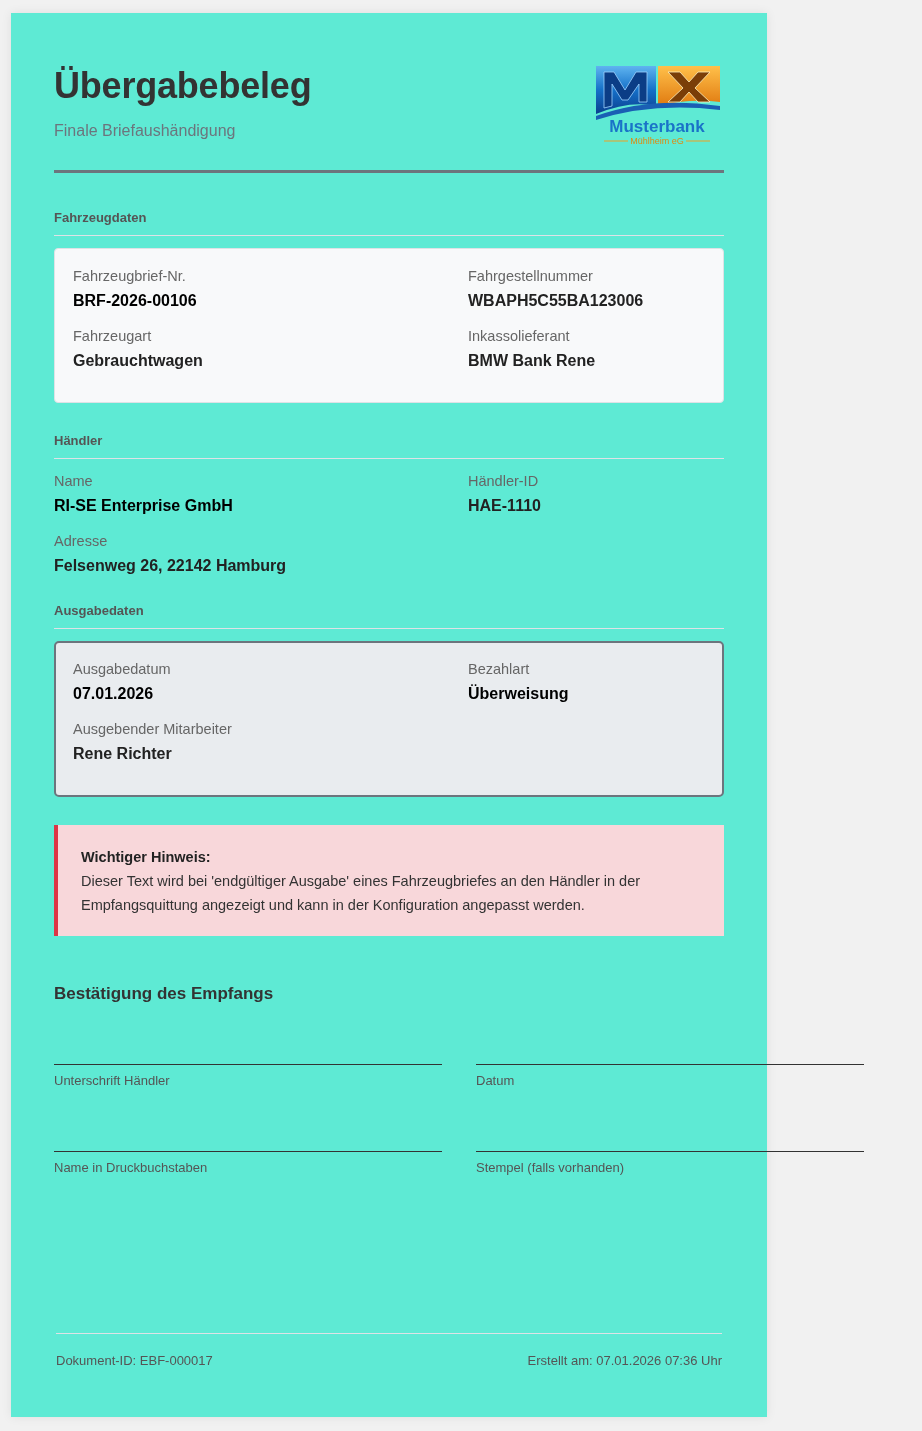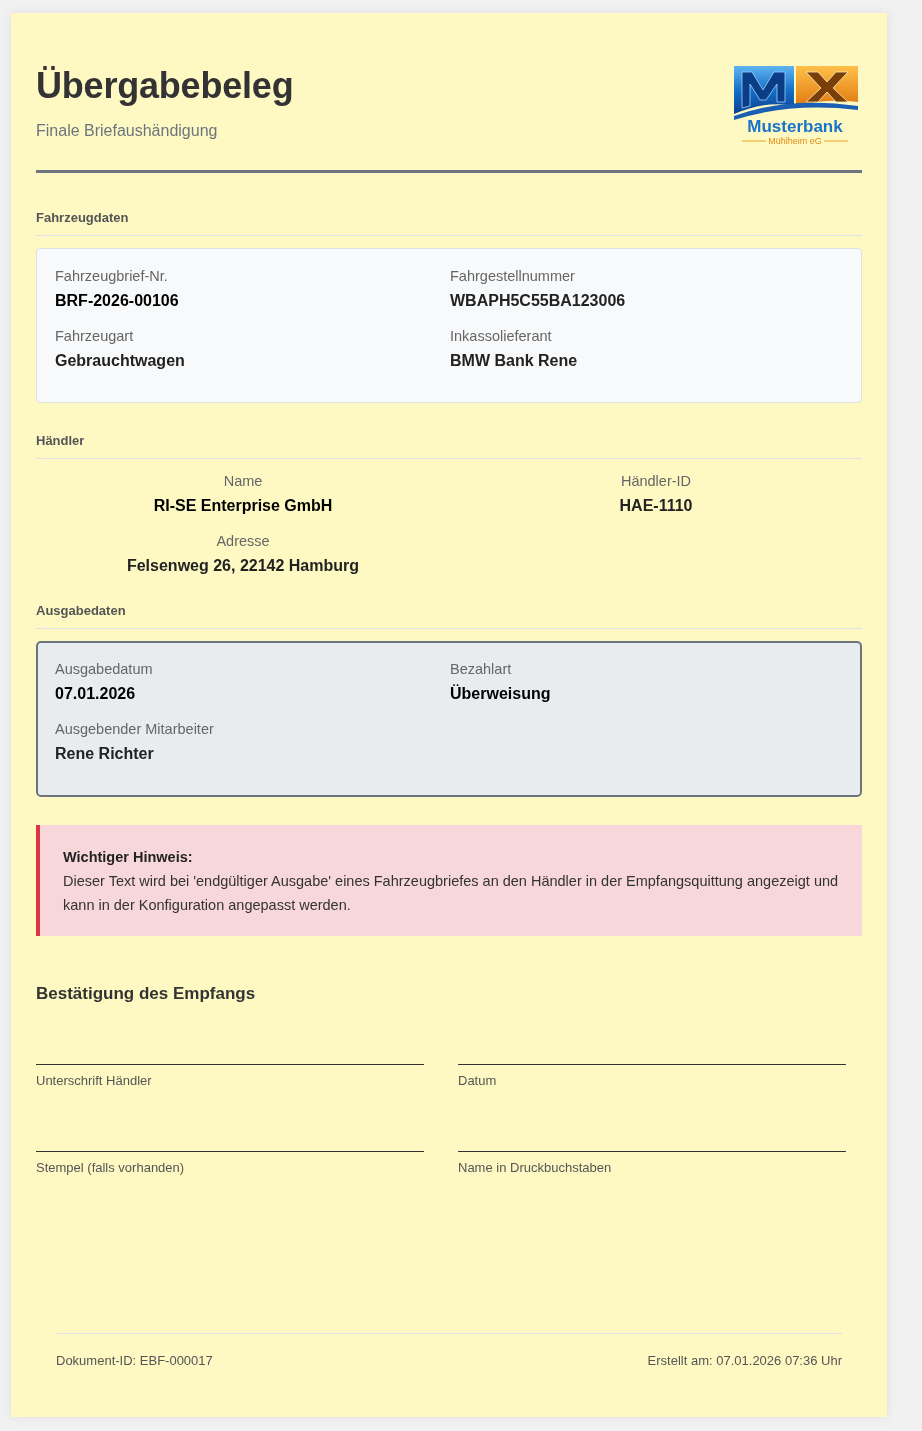--- a/index.html
+++ b/index.html
@@ -1,41 +1,41 @@
 <!DOCTYPE html>
 <html><head>
   <meta charset="utf-8">
   <style>
     * { box-sizing: border-box; margin: 0; padding: 0; }
     html, body { width: 922px; height: 1431px; background: #f1f1f1; overflow: hidden; }
     body { font-family: "Liberation Sans", sans-serif; color: #333; position: relative; }
     .page {
-      position: absolute; left: 11px; top: 13px; width: 876px; height: 1404px;
-      background: #fef9c3; box-shadow: 0 0 10px rgba(0,0,0,0.08);
-      padding: 0 25px;
+      position: absolute; left: 11px; top: 13px; width: 756px; height: 1404px;
+      background: #5eead4; box-shadow: 0 0 10px rgba(0,0,0,0.08);
+      padding: 0 43px;
     }
     .header { position: relative; height: 160px; border-bottom: 3px solid #6c757d; }
     .title { position: absolute; left: 0; top: 52px; font-size: 36px; font-weight: bold; color: #333; letter-spacing: -0.2px; }
     .subtitle { position: absolute; left: 0; top: 109px; font-size: 16px; color: #6c757d; }
     .logo { position: absolute; right: 0; top: 49px; width: 134px; height: 86px; }
     .section-title {
       font-size: 13px; font-weight: bold; color: #555;
       padding-bottom: 10px; border-bottom: 1px solid #dee2e6; margin-bottom: 12px;
     }
     .sec1 { margin-top: 37px; }
     .box-light { background: #f8f9fa; border: 1px solid #dee2e6; border-radius: 4px; padding: 19px 17px 14px 18px; }
     .box-dark { background: #e9ecef; border: 2px solid #6c757d; border-radius: 5px; padding: 18px 17px 14px 17px; }
     .grid { display: grid; grid-template-columns: 395px 1fr; row-gap: 0; }
     .field { margin-bottom: 18px; }
     .label { font-size: 14.5px; color: #666; margin-bottom: 8px; }
     .value { font-size: 16px; font-weight: bold; color: #222; }
     .value.big { font-size: 16px; color: #000; }
     .sec2 { margin-top: 30px; }
     .plain { padding: 2px 0 0 0; }
-    .plain .grid { grid-template-columns: 414px 1fr; text-align: center; }
+    .plain .grid { grid-template-columns: 414px 1fr; }
     .sec3 { margin-top: 10px; }
     .notice {
       margin-top: 28px; background: #f8d7da; border-left: 4px solid #dc3545;
       padding: 20px 22px 19px 23px; font-size: 14.5px; color: #333; line-height: 24px;
     }
     .notice strong { display: block; color: #222; }
     .confirm-title { margin-top: 48px; font-size: 17px; font-weight: bold; color: #333; }
     .sig-grid { display: grid; grid-template-columns: 388px 388px; column-gap: 34px; margin-top: 60px; }
     .sig { margin-bottom: 0; }
     .sig-line { border-top: 1.5px solid #333; height: 0; }
@@ -152,25 +152,25 @@
     <div class="sig">
       <div class="sig-line"></div>
       <div class="sig-label">Unterschrift Händler</div>
     </div>
     <div class="sig">
       <div class="sig-line"></div>
       <div class="sig-label">Datum</div>
     </div>
     <div class="sig">
       <div class="sig-line"></div>
-      <div class="sig-label">Stempel (falls vorhanden)</div>
+      <div class="sig-label">Name in Druckbuchstaben</div>
     </div>
     <div class="sig">
       <div class="sig-line"></div>
-      <div class="sig-label">Name in Druckbuchstaben</div>
+      <div class="sig-label">Stempel (falls vorhanden)</div>
     </div>
   </div>
 
   <div class="footer">
     <span>Dokument-ID: EBF-000017</span>
     <span>Erstellt am: 07.01.2026 07:36 Uhr</span>
   </div>
 </div>
 
 </body></html>

